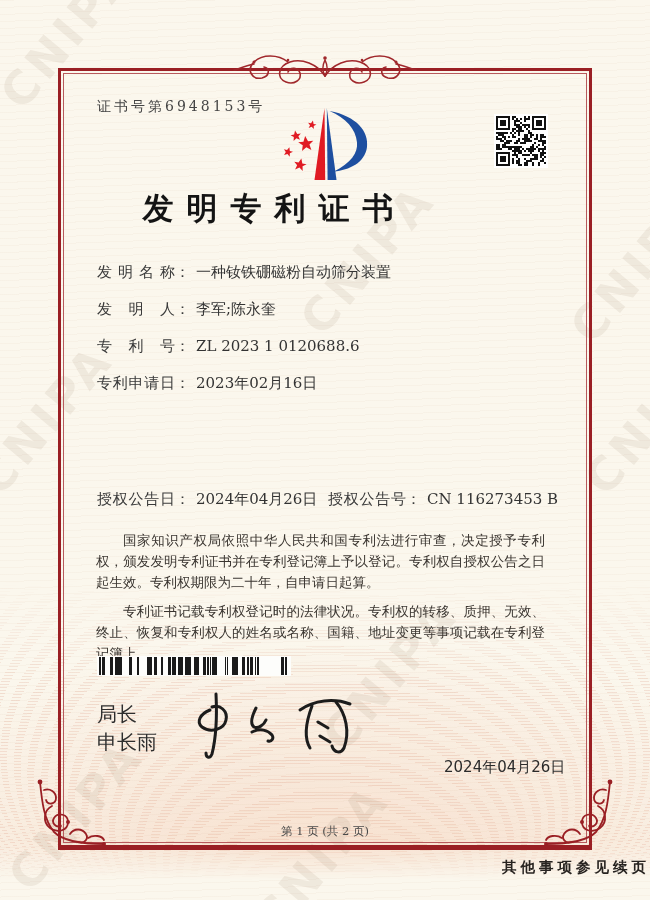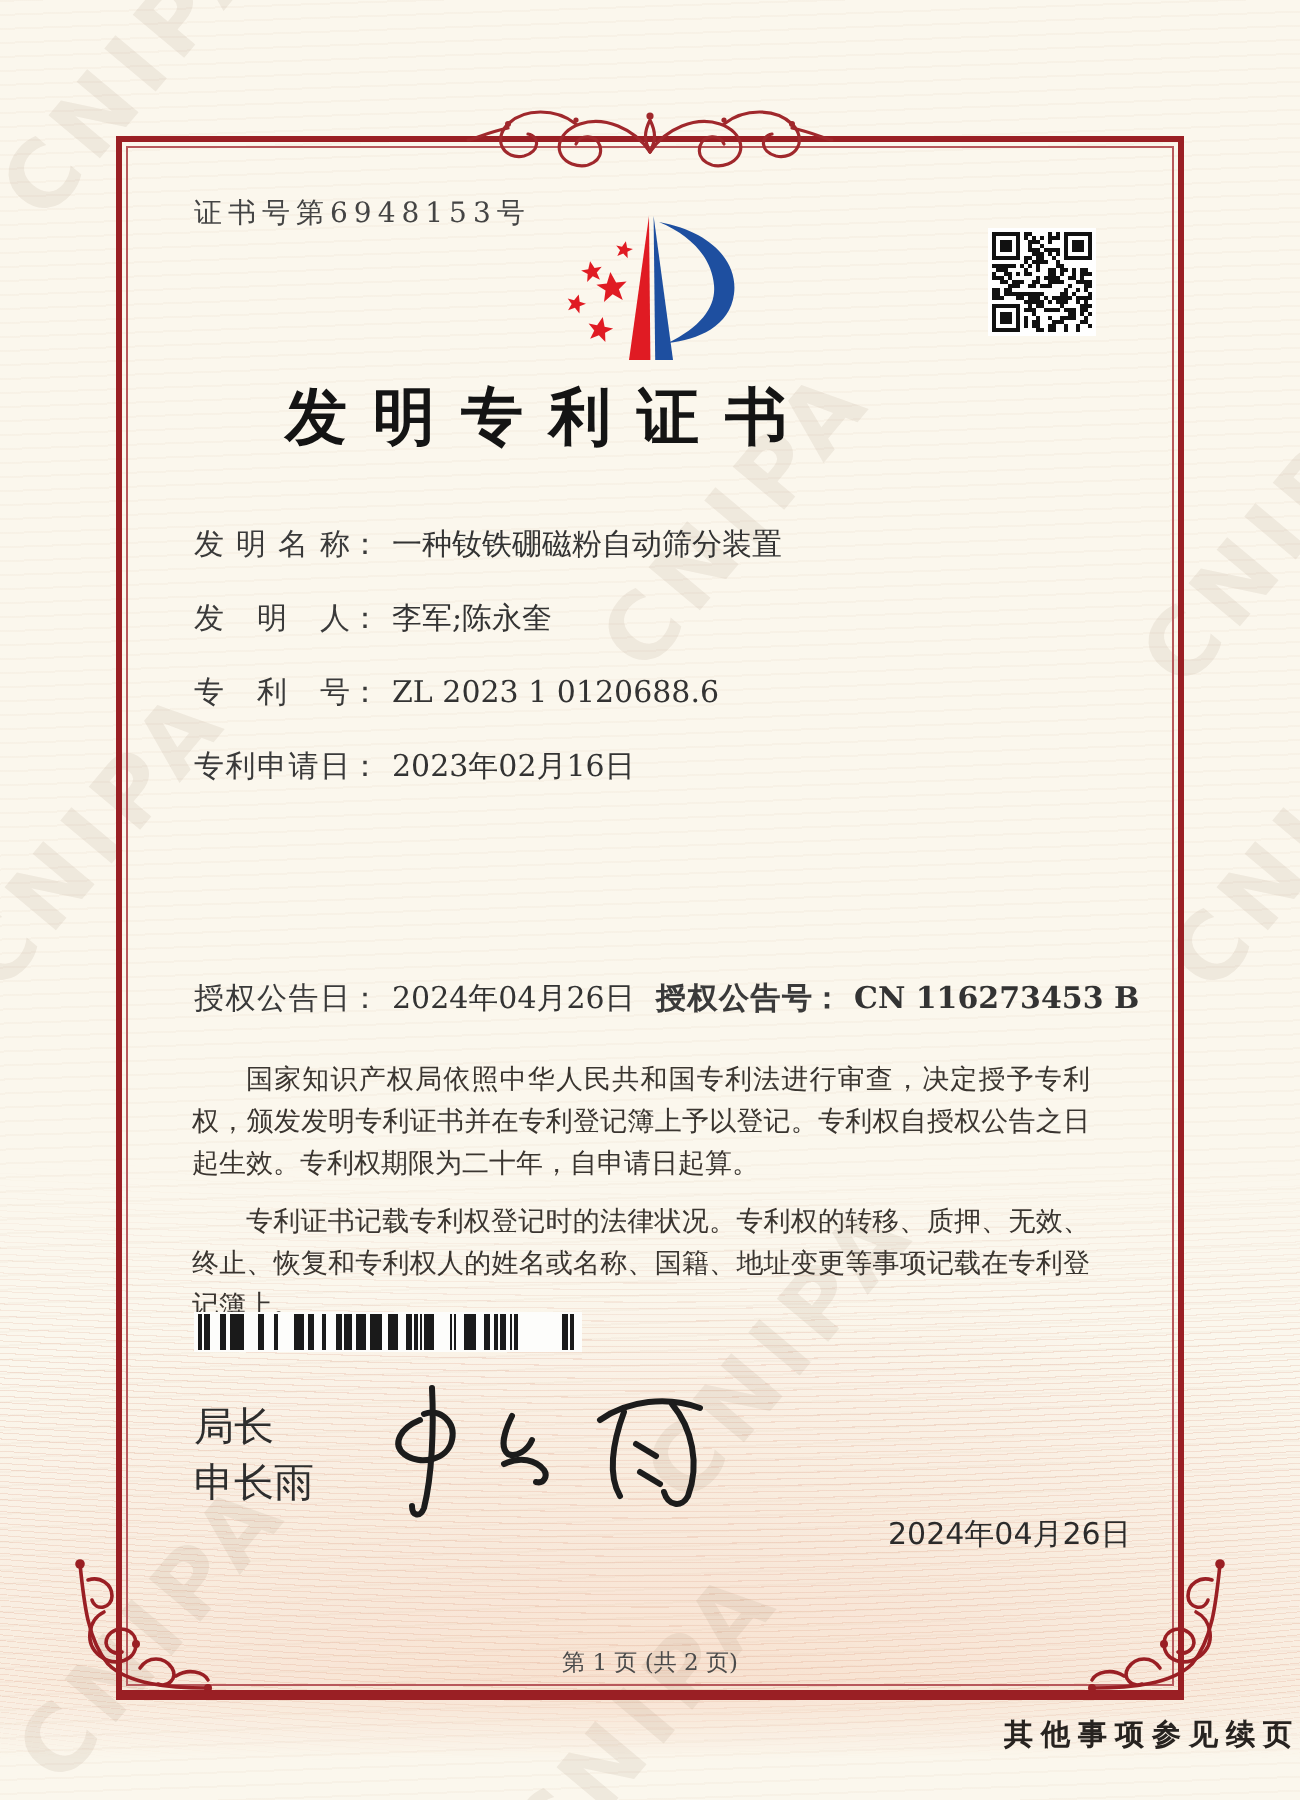--- a/index.html
+++ b/index.html
@@ -51,21 +51,21 @@
   .title{
     position:absolute; left:0; top:188px; width:536px; text-align:center;
     font-size:31px; font-weight:bold; color:#141414; letter-spacing:13px; text-indent:13px;
   }
   .frow{position:absolute; left:97px; width:470px; font-size:15px; color:#3a3a3a;}
   .flabel{display:inline-block; vertical-align:top; white-space:nowrap;}
   .jl{display:inline-block; width:78px; text-align:justify; text-align-last:justify;}
   .colon{display:inline-block;}
   .fvalue{display:inline-block; vertical-align:top; margin-left:6px; color:#333; max-width:372px;}
   .grant-pair{position:absolute; top:0; white-space:nowrap;}
-  .grant-pair.second{left:231px;font-weight:bold;}
+  .grant-pair.second{left:231px;}
   .paras{
     position:absolute; left:96px; top:530px; width:466px;
     font-size:13.5px; line-height:21px; color:#3a3530; text-align:justify;
   }
   .paras p{margin:0 17px 8px 0; text-indent:2em;}
   .barcode{position:absolute; left:97px; top:656px; width:194px; height:20px; background:#fdfdfb; padding:1px 2px; box-sizing:border-box;}
   .barcode svg{display:block; width:100%; height:100%;}
   .signer{
     position:absolute; left:97px; top:702px; font-family:Liberation Mono, monospace;
     font-size:20px; color:#2e2e2e; line-height:28px;

